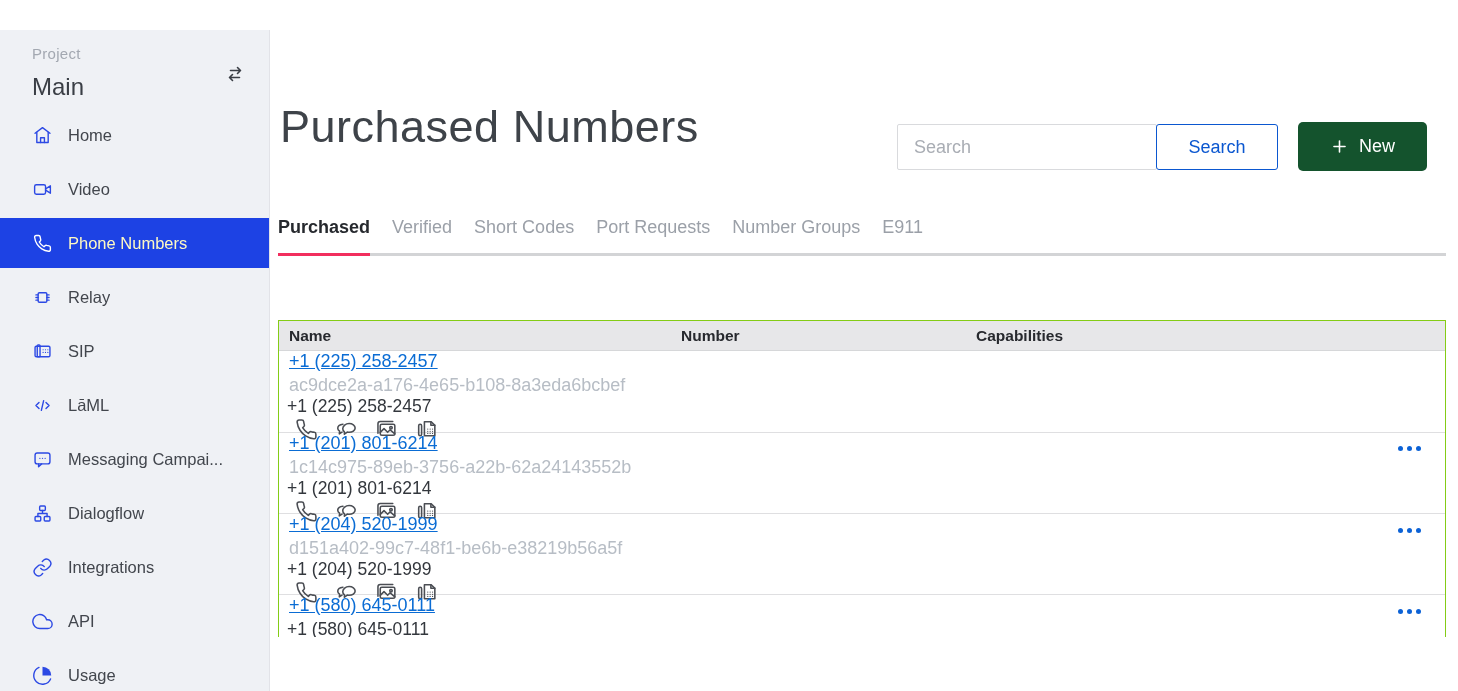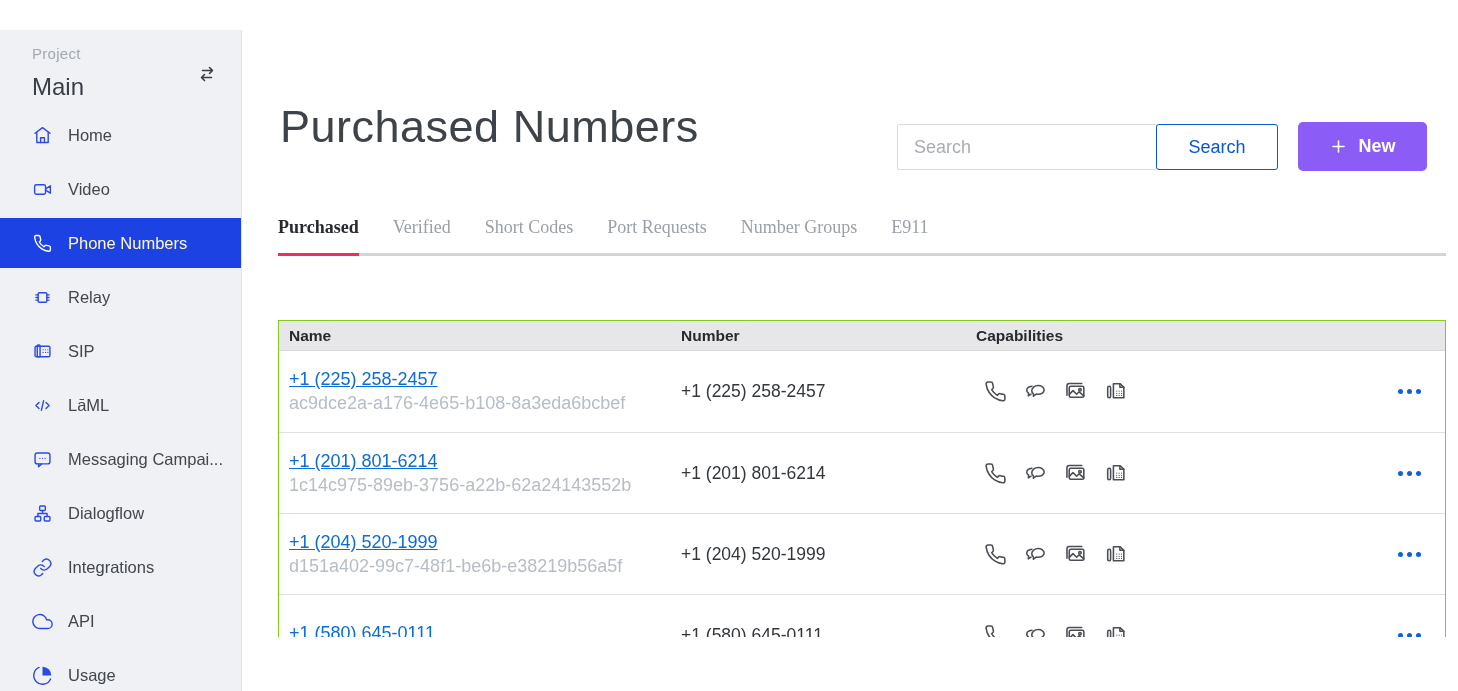--- a/index.html
+++ b/index.html
@@ -3,21 +3,21 @@
 <meta charset="utf-8">
 <style>
   * { margin:0; padding:0; box-sizing:border-box; }
   html,body { width:1458px; height:691px; }
   body {
     position:relative; background:#ffffff; overflow:hidden;
     font-family:"Liberation Sans", sans-serif; color:#33363c;
   }
   
   .sidebar {
-    position:absolute; left:0; top:30px; bottom:0; width:242px;
+    position:absolute; left:0; top:30px; bottom:0; width:270px;
     background:#eff1f5; border-right:1px solid #e2e3e8;
   }
   .project { padding:15px 20px 0 32px; position:relative; }
   .project-label { font-size:15px; color:#a3a8b1; letter-spacing:.3px; }
   .project-name { font-size:24px; color:#3a3e45; margin-top:11px; }
   .switch-btn {
     position:absolute; top:32px; right:20px; width:28px; height:24px;
     background:none; border:none; cursor:pointer; color:#3a3e45; padding:0;
   }
   .switch-btn svg { width:100%; height:100%; }
@@ -47,51 +47,51 @@
   }
   .search-input::placeholder { color:#a9adb4; }
   .search-btn {
     position:absolute; left:1156px; top:124px; width:122px; height:46px;
     background:#ffffff; border:1px solid #0b57d0; border-radius:3px;
     color:#0b57d0; font-size:18px; cursor:pointer;
     font-family:"Liberation Sans", sans-serif;
   }
   .new-btn {
     position:absolute; left:1298px; top:122px; width:129px; height:49px;
-    background:#8b5cf6; border:none; border-radius:5px; color:#ffffff;
+    background:#14532d; border:none; border-radius:5px; color:#ffffff;
     font-size:18px; cursor:pointer; display:flex; align-items:center;
-    justify-content:center; gap:10px; font-family:"Liberation Sans", sans-serif;font-weight:bold;
+    justify-content:center; gap:10px; font-family:"Liberation Sans", sans-serif;
   }
   .plus-icon { width:19px; height:19px; display:flex; }
   .plus-icon svg { width:100%; height:100%; }
   
   .tabs {
     position:absolute; left:278px; top:217px; width:1168px;
-    display:flex; gap:34px; border-bottom:3px solid #d3d4d6;font-family:Liberation Serif, serif;
+    display:flex; gap:22px; border-bottom:3px solid #d3d4d6;
   }
   .tab {
     font-size:18px; color:#9ba0a8; padding-bottom:15px; margin-bottom:-3px;
     cursor:pointer; white-space:nowrap;
   }
   .tab.active { color:#26292e; font-weight:700; border-bottom:3px solid #f22e5e; }
   
   .table-wrap {
     position:absolute; left:278px; top:320px; width:1168px; height:317px;
     overflow:hidden;
   }
   .tbl { border:1px solid #84cc16; background:#ffffff; width:100%; }
   .thead {
     display:flex; height:30px; align-items:center; background:#e7e7e9;
     border-bottom:1px solid #d6d7d9; font-weight:700; font-size:15.5px; color:#27292e;
   }
   .col-name { width:394px; } .col-num { width:295px; }
   .col-caps { width:373px; } .col-actions { flex:1; }
   .hcell.col-name { padding-left:10px; }
   .hcell.col-num, .hcell.col-caps { padding-left:8px; }
-  .trow { display:flex; height:81px; background:#ffffff; }
+  .trow { display:flex; height:81px; background:#ffffff;flex-direction:column; }
   .trow + .trow { border-top:1px solid #dfdfe1; }
   .name-cell { display:flex; flex-direction:column; justify-content:center; padding-left:10px; }
   .name-link { color:#0a6cd4; font-size:18px; text-decoration:underline; width:max-content; cursor:pointer; }
   .uuid { margin-top:3px; font-size:18px; color:#b7bdc5; }
   .num-cell { display:flex; align-items:center; padding-left:8px; font-size:17.5px; color:#33373d; }
   .caps-cell { display:flex; align-items:center; gap:15px; padding-left:15px; color:#4b4e54; }
   .cap-icon { width:25px; height:25px; display:flex; }
   .cap-icon svg { width:100%; height:100%; }
   .actions-cell { display:flex; align-items:center; justify-content:flex-end; padding-right:20px; }
   .dots { display:flex; gap:4px; background:none; border:none; cursor:pointer; padding:4px; }

